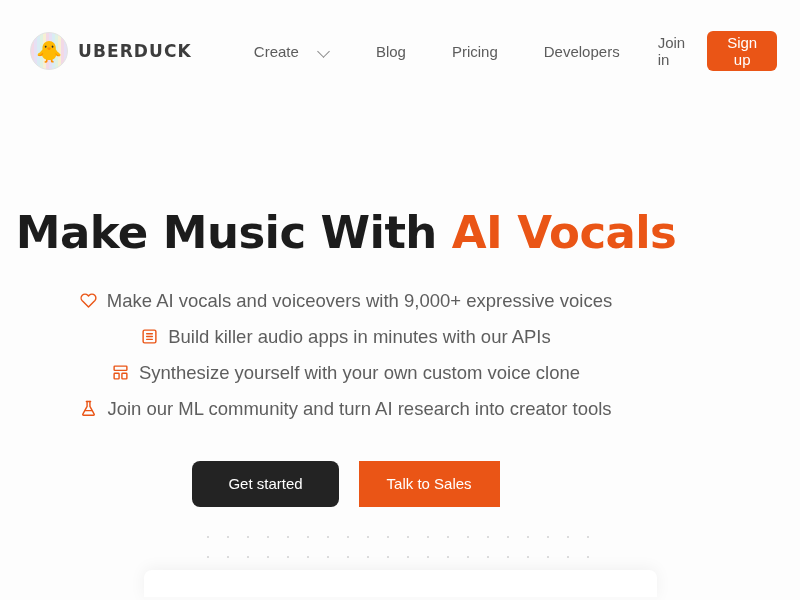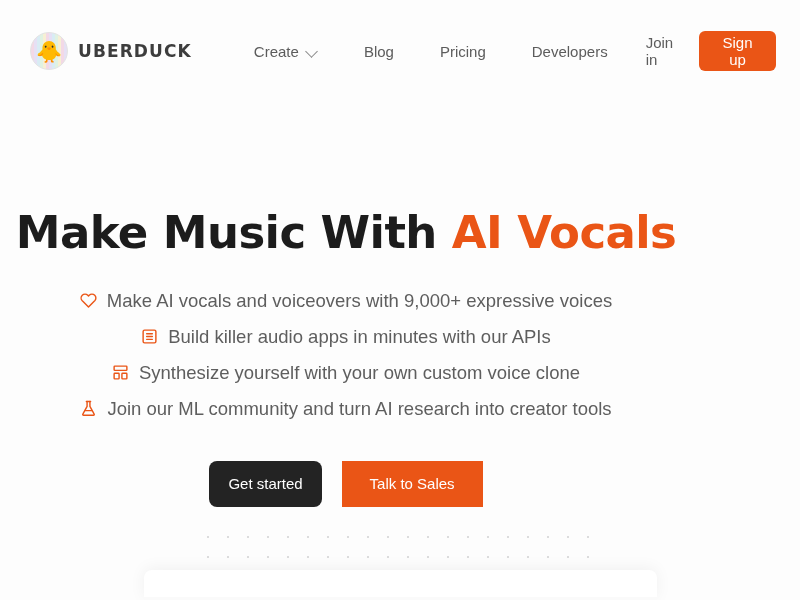--- a/index.html
+++ b/index.html
@@ -44,21 +44,21 @@
     font-size: 21px; line-height: 1;
   }
   .brand-name {
     font-size: 17px; font-weight: 700; letter-spacing: 1.1px;
     color: #3d3d3d; font-family: "DejaVu Sans", sans-serif;
   }
 
   .nav { display: flex; align-items: center; margin-left: 46px; gap: 0; flex: 1; }
   .nav-item {
     font-size: 15px; color: #5c5c5c; padding: 0 16px;
-    display: flex; align-items: center; gap: 7px;
+    display: flex; align-items: center; gap: 19px;
     cursor: pointer; white-space: nowrap;
   }
   .nav-item:first-child { margin-left: 0; }
   .nav-gap-1 { margin-left: 16px; }
   .nav-gap-2 { margin-left: 14px; }
   .nav-gap-3 { margin-left: 14px; }
   .chev { display: inline-block; width: 12px; height: 12px; position: relative; }
   .chev::before {
     content: ""; position: absolute; left: 1px; top: 2px;
     width: 8px; height: 8px;
@@ -101,21 +101,21 @@
   }
   .feat-icon svg { display: block; }
 
   
   .cta { margin-top: 34px; display: flex; justify-content: center; gap: 20px; }
   .btn {
     font-size: 15px; border: none; cursor: pointer;
     font-family: "Liberation Sans", sans-serif;
     height: 46px; display: inline-flex; align-items: center; justify-content: center;
   }
-  .btn-dark { background: #232323; color: #fff; border-radius: 8px; padding: 0 19px; }
+  .btn-dark { background: #232323; color: #fff; border-radius: 8px; padding: 0 36px; }
   .btn-orange { background: #ea5516; color: #fff; border-radius: 0; padding: 0 28px; }
 
   
   .dotgrid {
     position: absolute; left: 198px; top: 527px;
     width: 404px; height: 73px;
     background-image: radial-gradient(#dcdcdd 1.2px, transparent 1.3px);
     background-size: 20px 20px;
     background-position: 0 0;
     z-index: 1;

